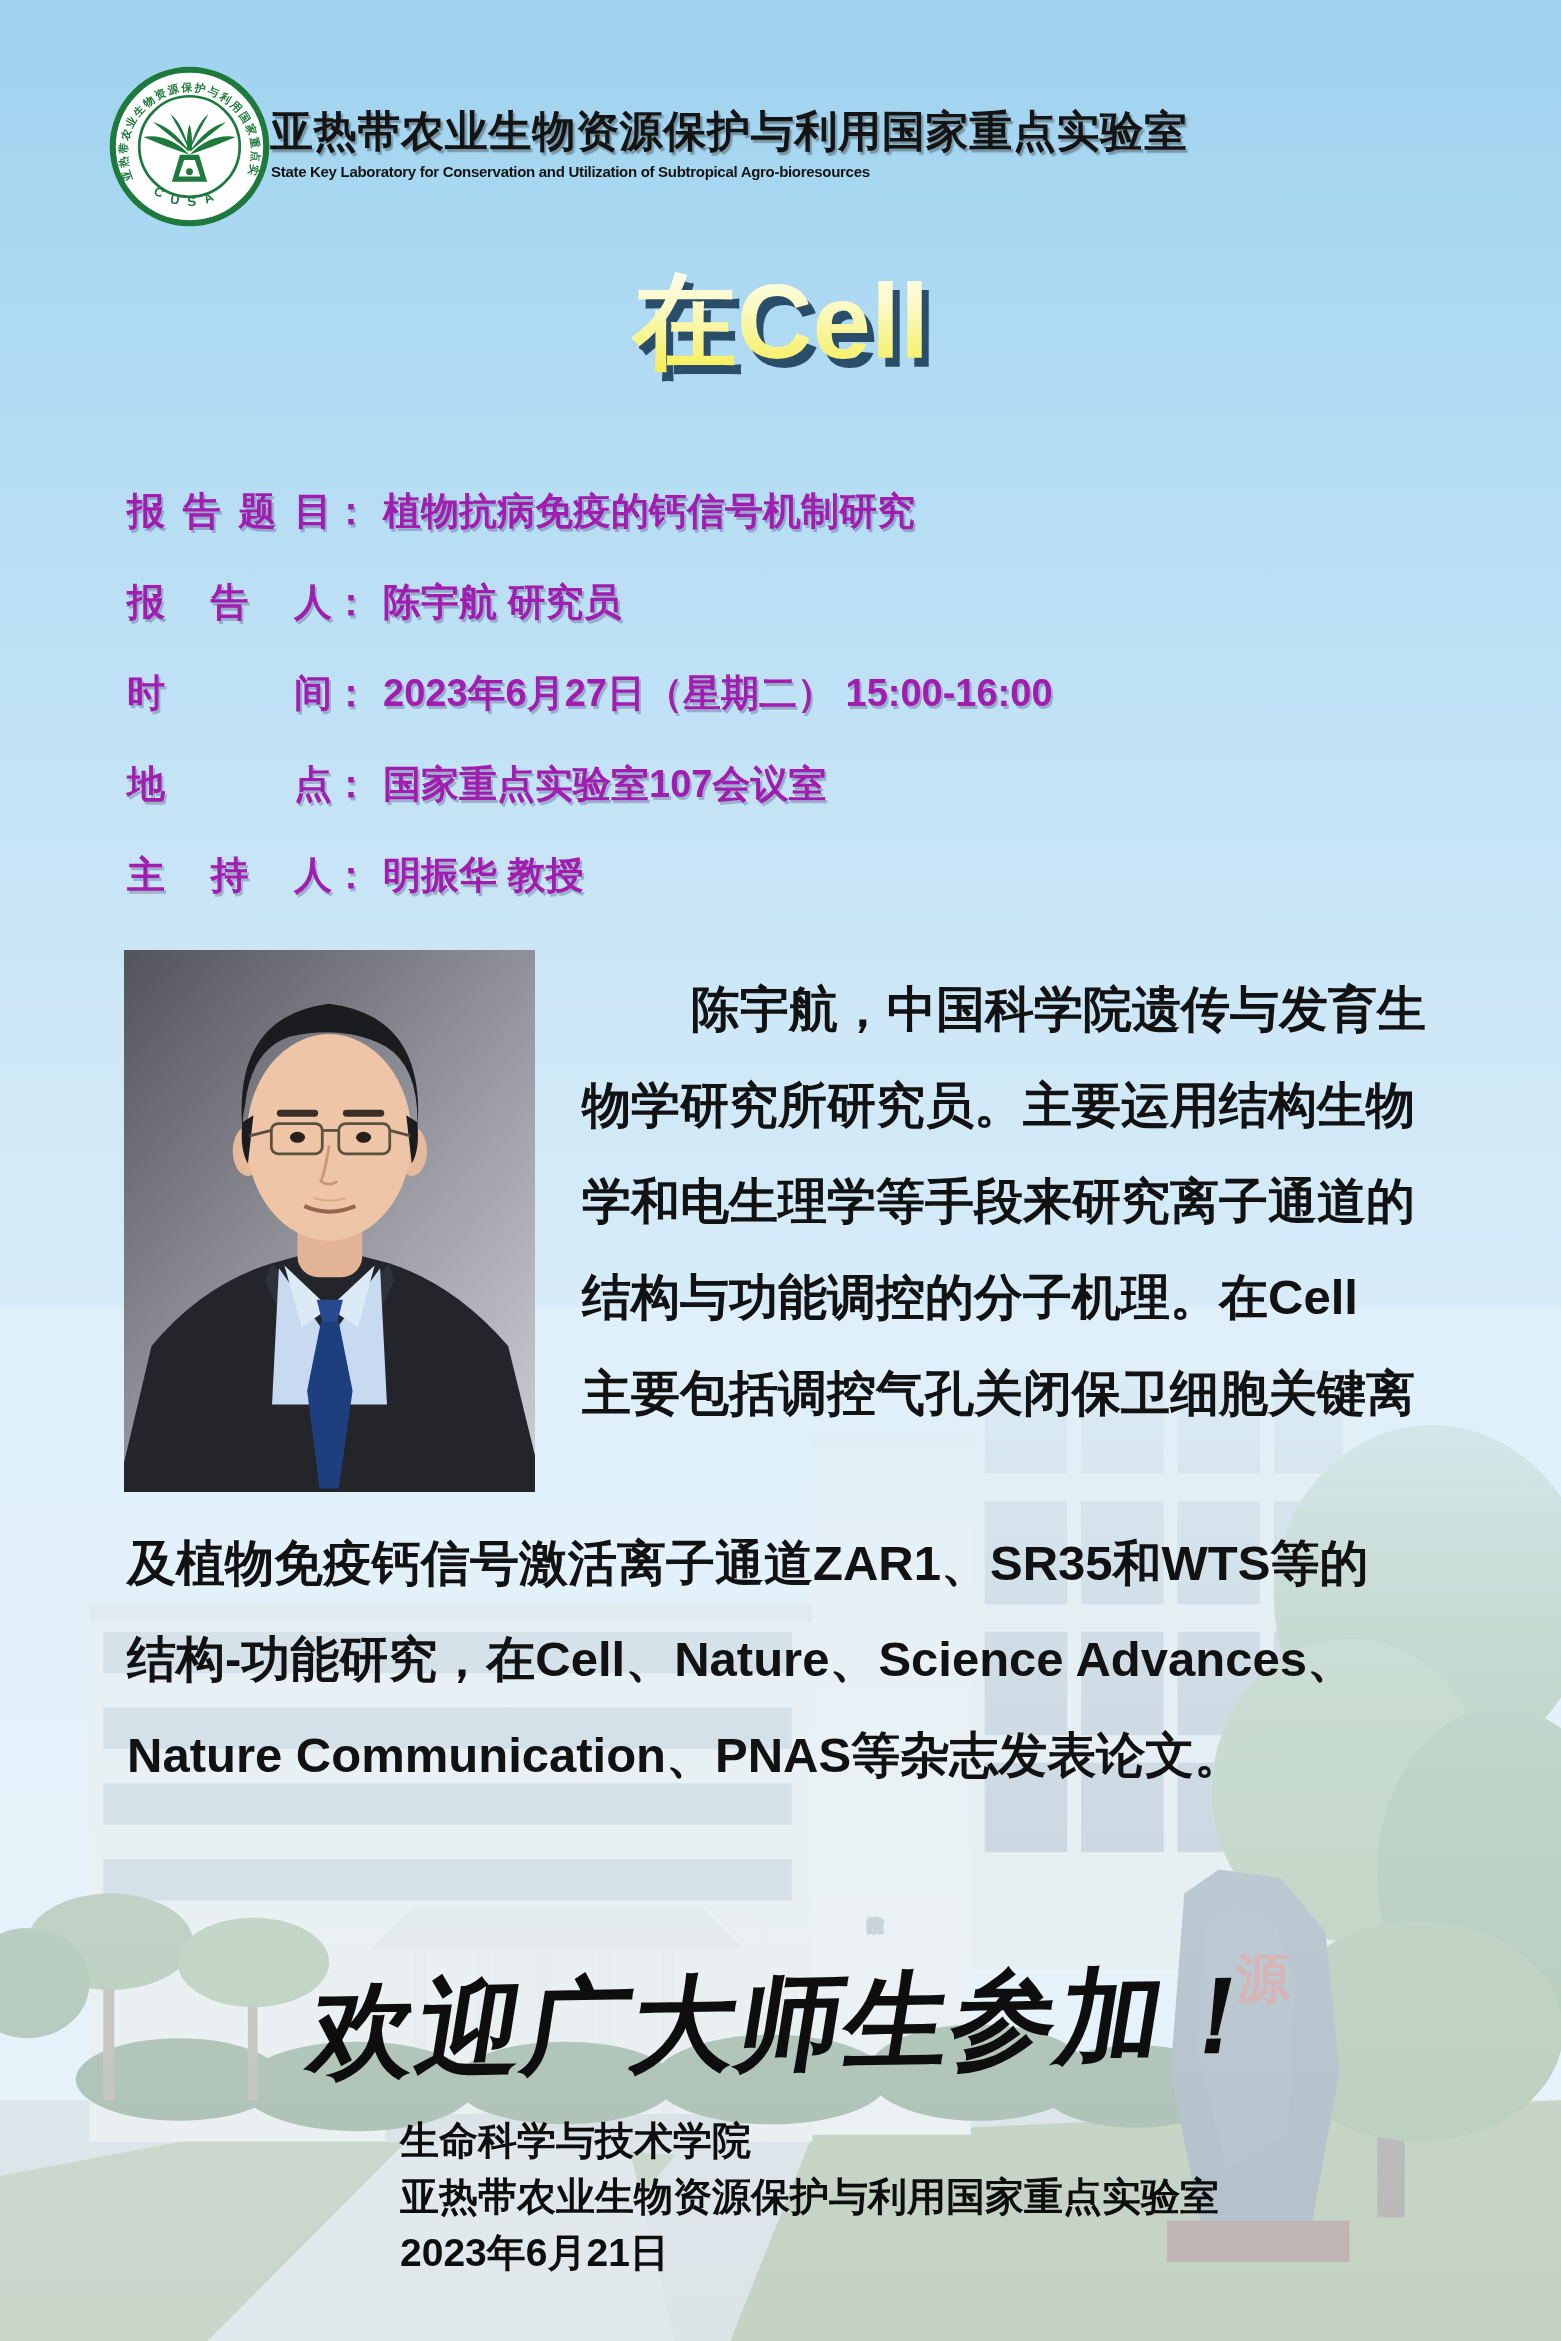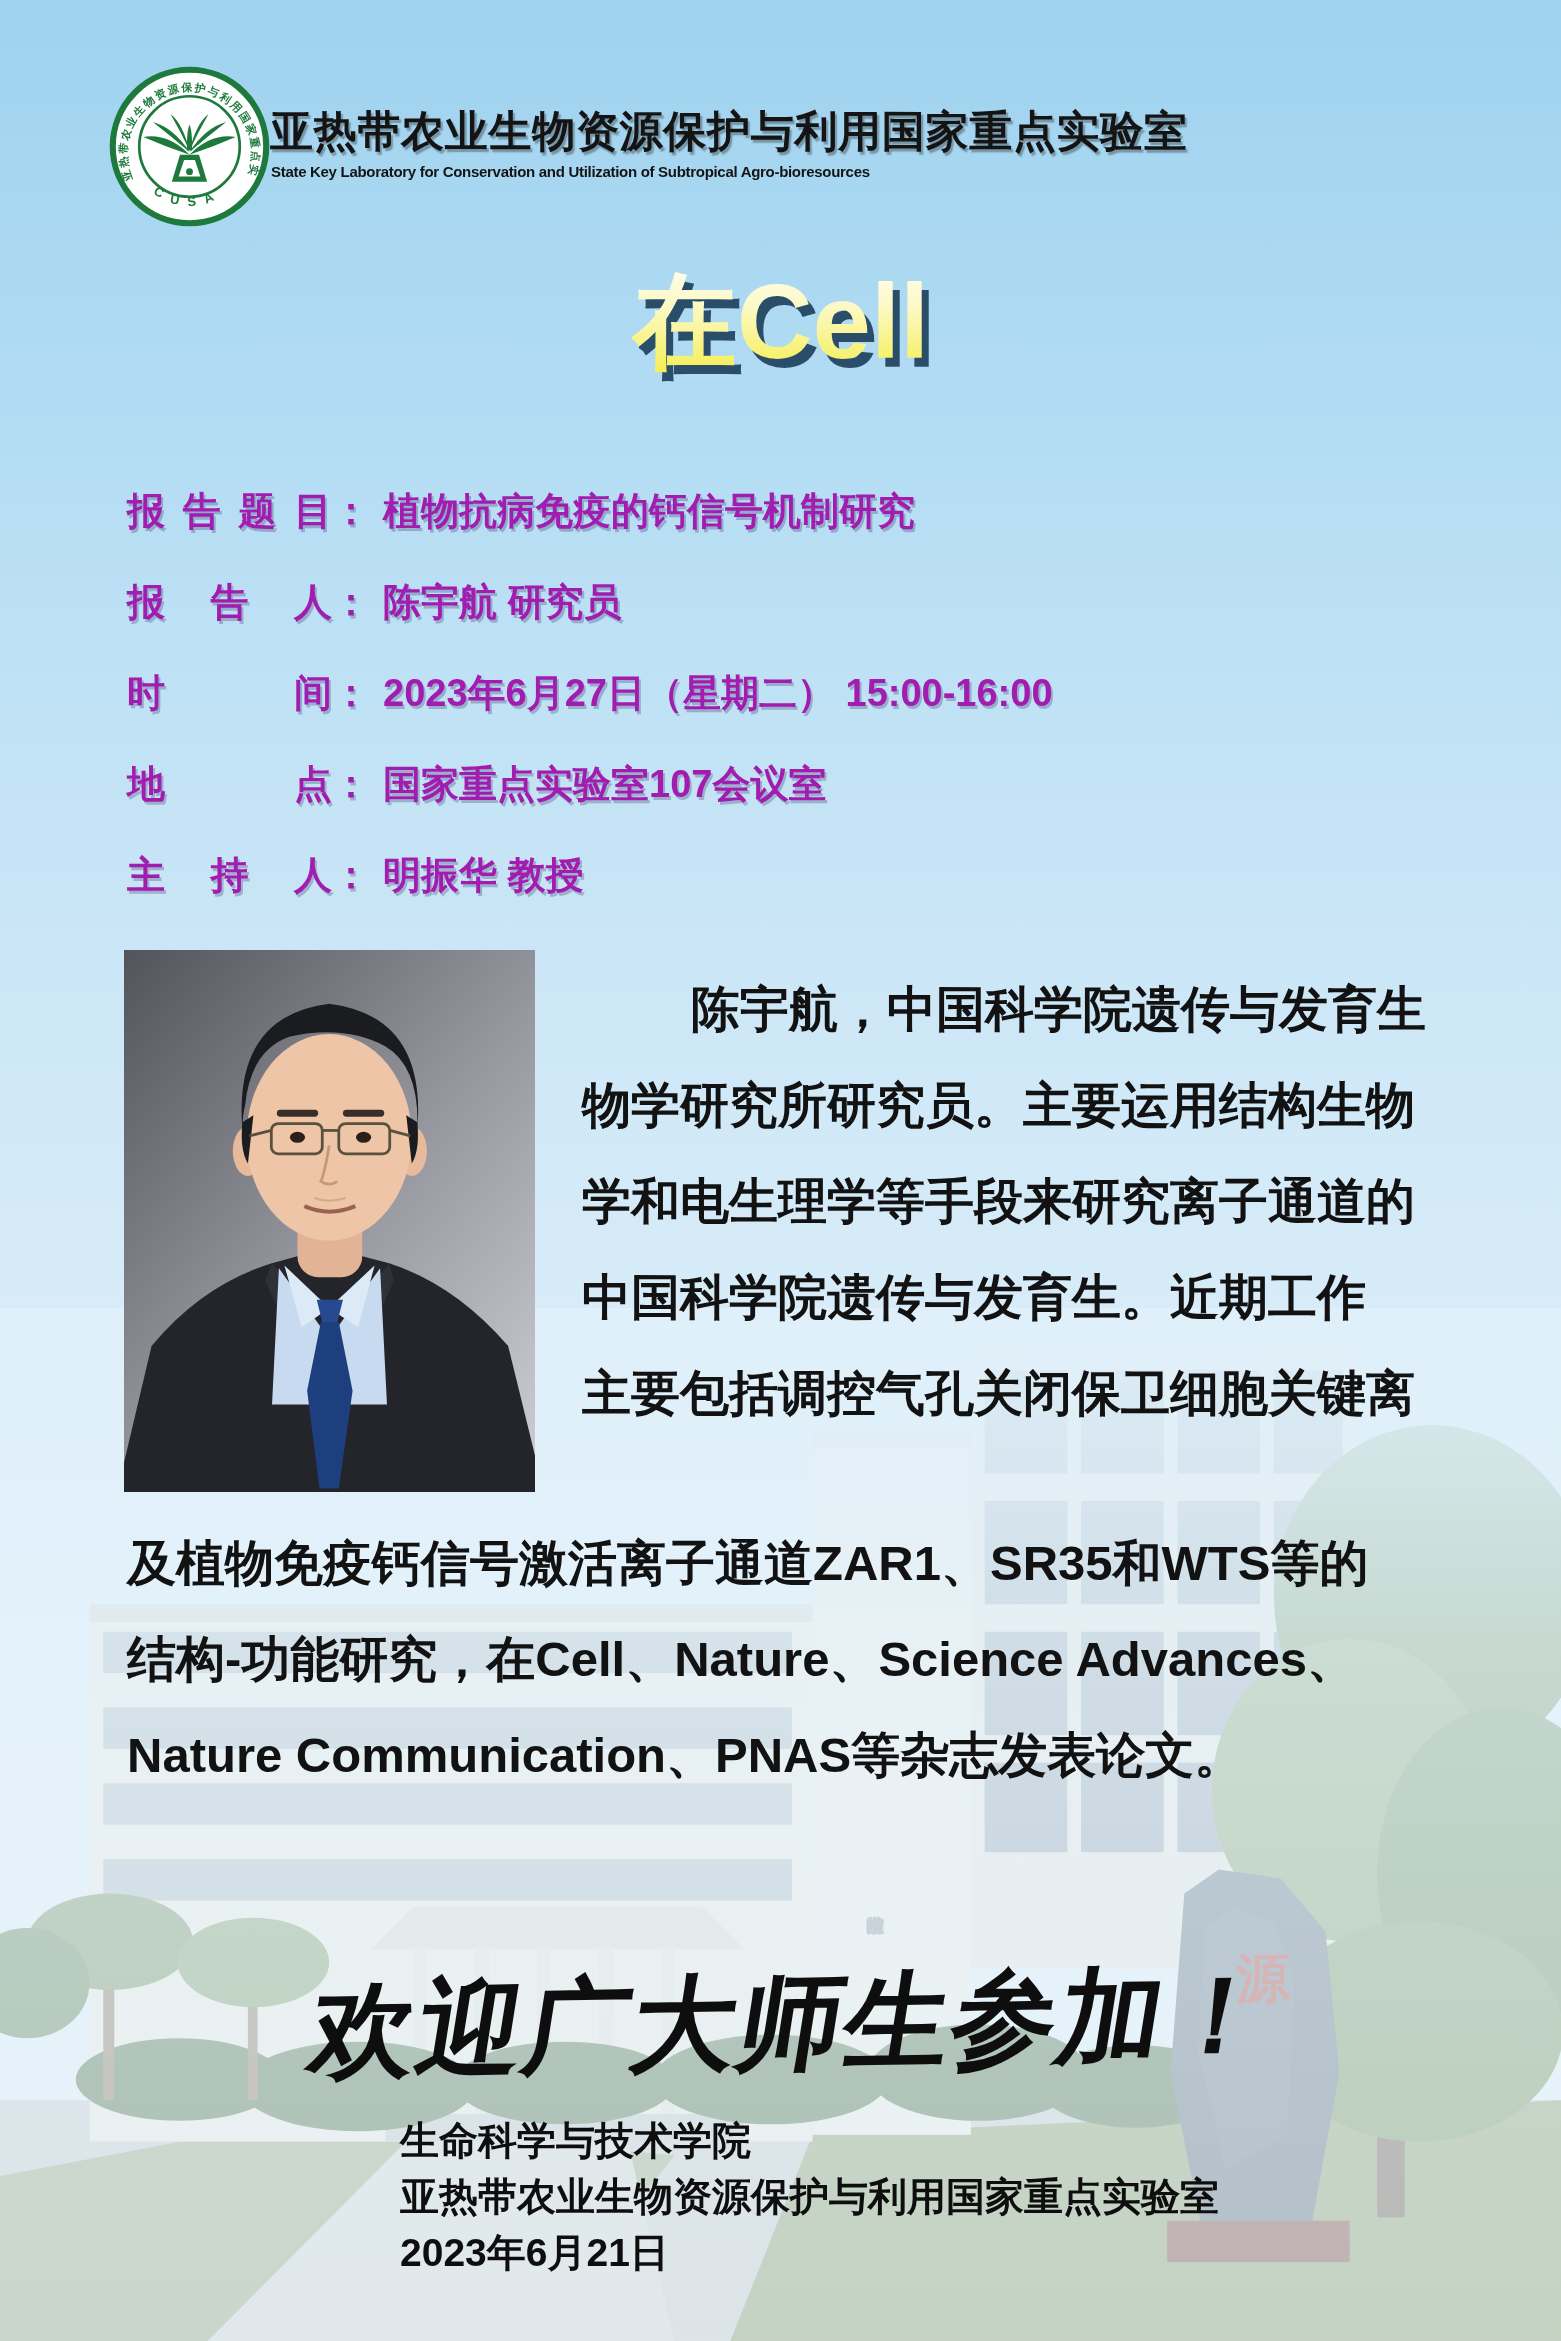--- a/index.html
+++ b/index.html
@@ -248,21 +248,21 @@
 
     <path d="M298,284 Q292,322 286,336 Q298,344 310,336" fill="none" stroke="#C79878" stroke-width="4"></path>
     <path d="M262,372 Q298,388 336,372" fill="none" stroke="#9A6350" stroke-width="6"></path>
     <path d="M276,360 Q298,368 322,360" fill="none" stroke="#D8A988" stroke-width="3"></path>
   </svg>
 
   <div class="bio-side">
     <div class="bline">陈宇航，中国科学院遗传与发育生</div>
     <div class="bline">物学研究所研究员。主要运用结构生物</div>
     <div class="bline">学和电生理学等手段来研究离子通道的</div>
-    <div class="bline">中国科学院遗传与发育生。近期工作</div>
+    <div class="bline">结构与功能调控的分子机理。在Cell</div>
     <div class="bline">主要包括调控气孔关闭保卫细胞关键离</div>
   </div>
   <div class="bio-full">
     <div class="bline">及植物免疫钙信号激活离子通道ZAR1、SR35和WTS等的</div>
     <div class="bline">结构-功能研究，在Cell、Nature、Science Advances、</div>
     <div class="bline">Nature Communication、PNAS等杂志发表论文。</div>
   </div>
 
   <div class="welcome">欢迎广大师生参加！</div>
 

